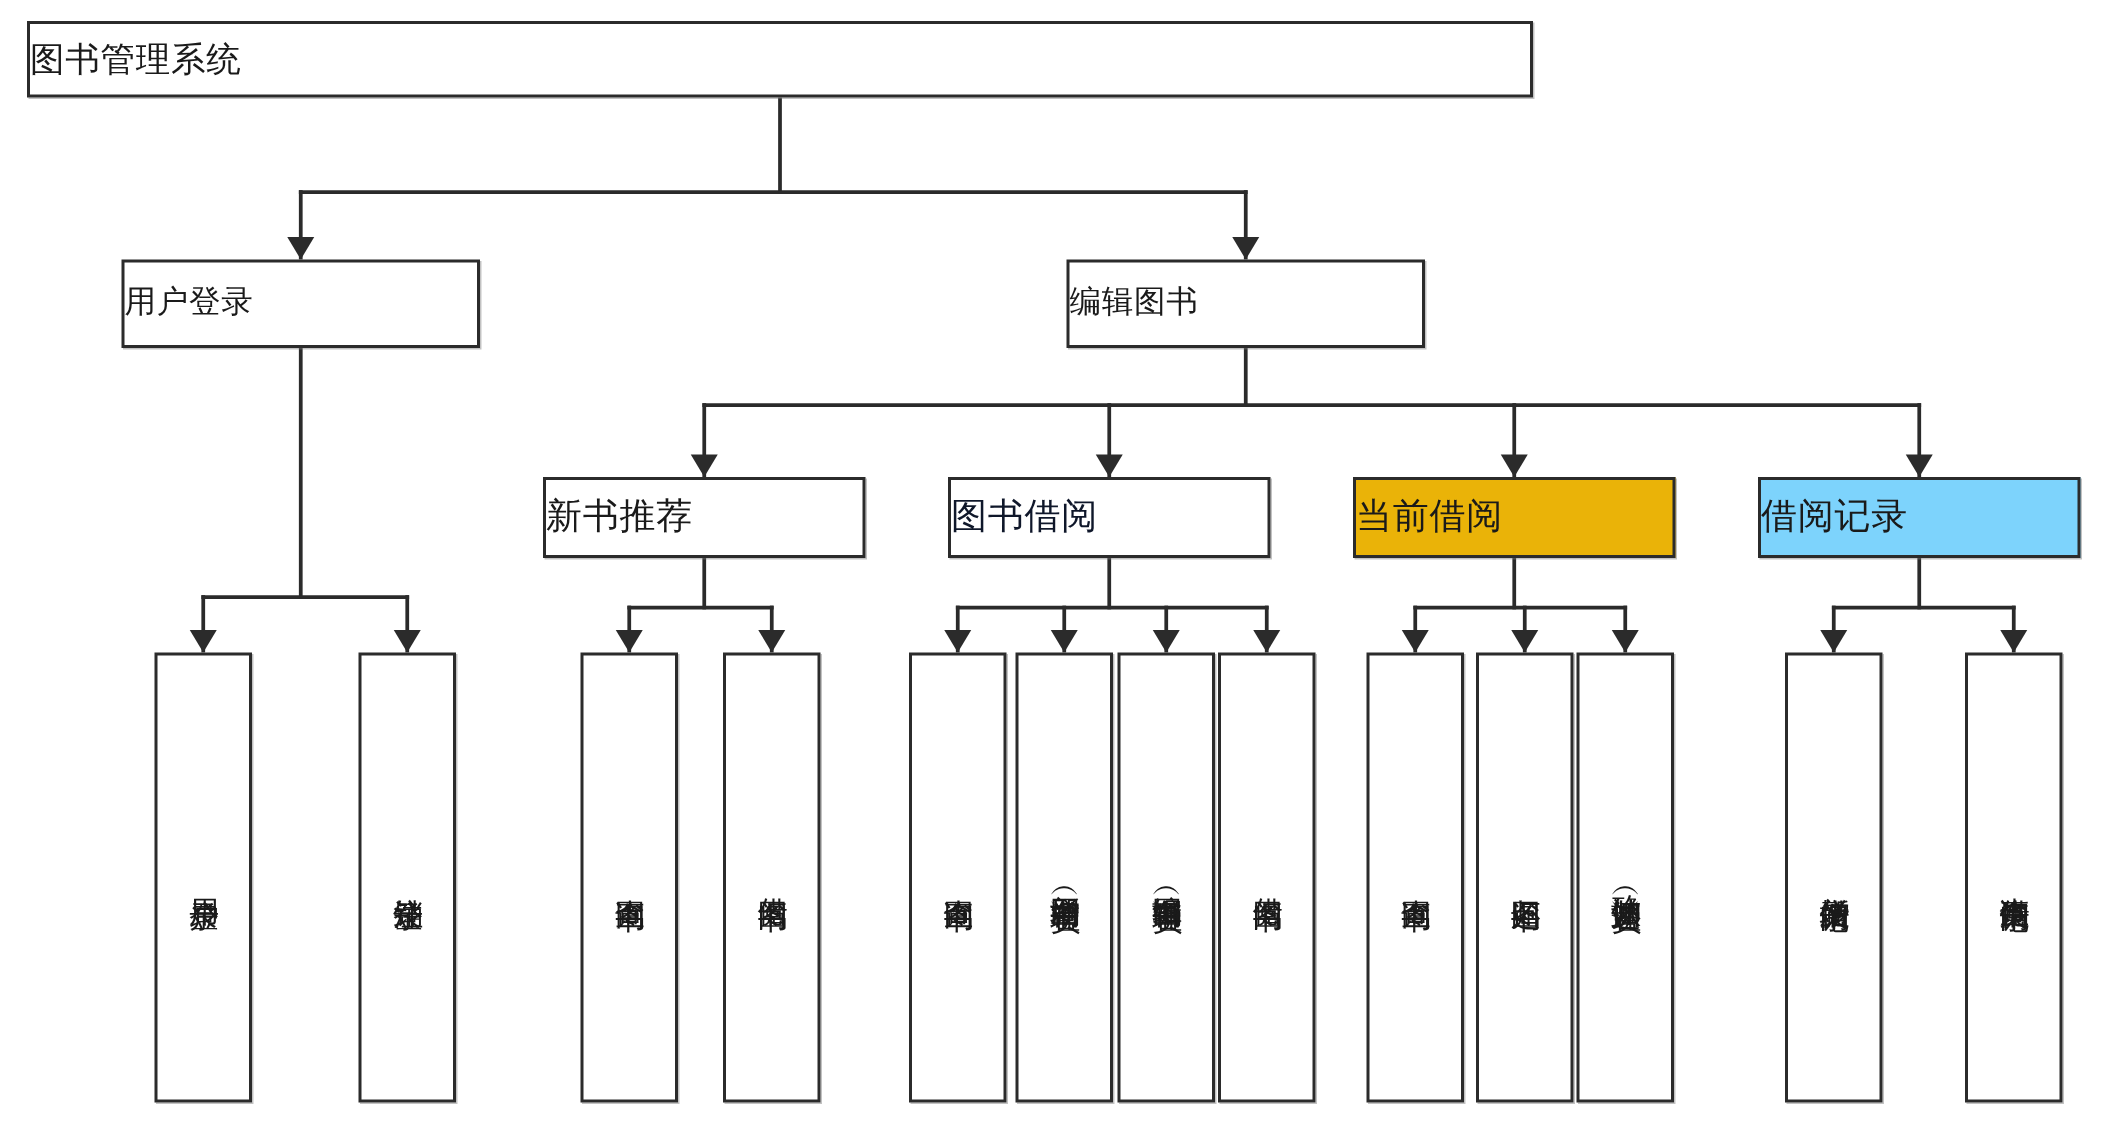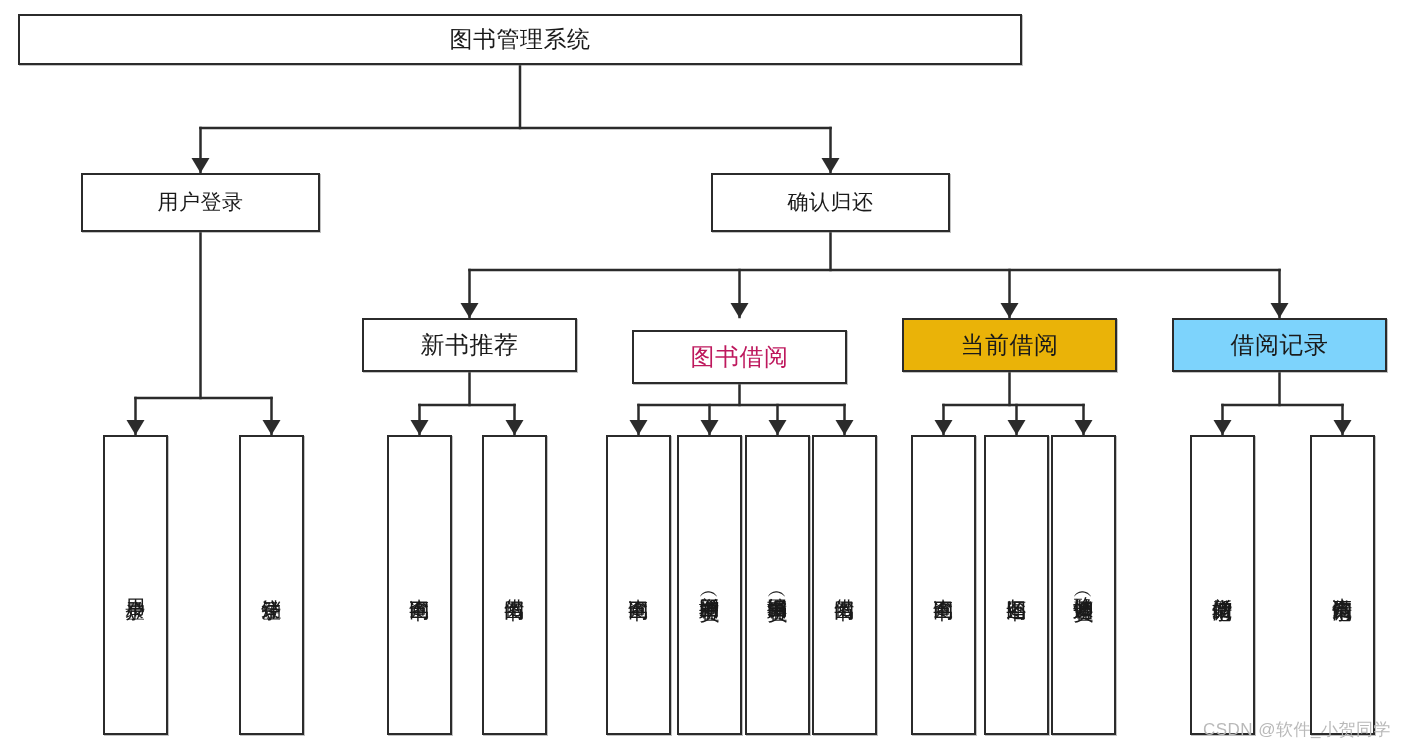--- a/index.html
+++ b/index.html
@@ -18,21 +18,20 @@
     overflow: hidden;
   }
   .node {
     position: absolute;
     box-sizing: border-box;
     background: #ffffff;
     border: 2px solid #2b2b2b;
     box-shadow: 1px 1px 0 0 rgba(120,120,120,0.45);
     display: flex;
     align-items: center;
-    justify-content: center;
     color: #1a1a1a;
   }
   .node-label {
     display: block;
     text-align: center;
     line-height: 1.18;
     letter-spacing: 0.5px;
   }
   .level-root .node-label { font-size: 23px; }
   .level-1 .node-label   { font-size: 21px; }
@@ -130,26 +129,26 @@
     </svg>
 
   <div id="node-layer">
       <div class="node level-root" style="left: 18px; top: 14px; width: 1004px; height: 51px; border-color: rgb(43, 43, 43); background: rgb(255, 255, 255); color: rgb(26, 26, 26);">
         <span class="node-label">图书管理系统</span>
       </div>
       <div class="node level-1" style="left: 81px; top: 173px; width: 239px; height: 59px; border-color: rgb(43, 43, 43); background: rgb(255, 255, 255); color: rgb(26, 26, 26);">
         <span class="node-label">用户登录</span>
       </div>
       <div class="node level-1" style="left: 711px; top: 173px; width: 239px; height: 59px; border-color: rgb(43, 43, 43); background: rgb(255, 255, 255); color: rgb(26, 26, 26);">
-        <span class="node-label">确认归还</span>
+        <span class="node-label">编辑图书</span>
       </div>
       <div class="node level-2" style="left: 362px; top: 318px; width: 215px; height: 54px; border-color: rgb(43, 43, 43); background: rgb(255, 255, 255); color: rgb(26, 26, 26);">
         <span class="node-label">新书推荐</span>
       </div>
-      <div class="node level-2" style="left: 632px; top: 318px; width: 215px; height: 54px; border-color: rgb(43, 43, 43); background: rgb(255, 255, 255); color: #be185d; margin-top: 12px;">
+      <div class="node level-2" style="left: 632px; top: 318px; width: 215px; height: 54px; border-color: rgb(43, 43, 43); background: rgb(255, 255, 255); color: #0f172a;">
         <span class="node-label">图书借阅</span>
       </div>
       <div class="node level-2" style="left: 902px; top: 318px; width: 215px; height: 54px; border-color: rgb(43, 43, 43); background: #eab308; color: rgb(26, 26, 26);">
         <span class="node-label">当前借阅</span>
       </div>
       <div class="node level-2" style="left: 1172px; top: 318px; width: 215px; height: 54px; border-color: rgb(43, 43, 43); background: #7dd3fc; color: rgb(26, 26, 26);">
         <span class="node-label">借阅记录</span>
       </div>
       <div class="node level-3 vertical" style="left: 103px; top: 435px; width: 65px; height: 300px; border-color: rgb(43, 43, 43); background: rgb(255, 255, 255); color: rgb(26, 26, 26);">
         <span class="node-label">用户登录</span>
@@ -185,15 +184,14 @@
         <span class="node-label">确认归还（管理员）</span>
       </div>
       <div class="node level-3 vertical" style="left: 1190px; top: 435px; width: 65px; height: 300px; border-color: rgb(43, 43, 43); background: rgb(255, 255, 255); color: rgb(26, 26, 26);">
         <span class="node-label">新增借阅记录</span>
       </div>
       <div class="node level-3 vertical" style="left: 1310px; top: 435px; width: 65px; height: 300px; border-color: rgb(43, 43, 43); background: rgb(255, 255, 255); color: rgb(26, 26, 26);">
         <span class="node-label">查询借阅记录</span>
       </div>
     </div>
 
-  <div id="watermark">CSDN @软件_小贺同学</div>
 
 </div>
 
 </body></html>

